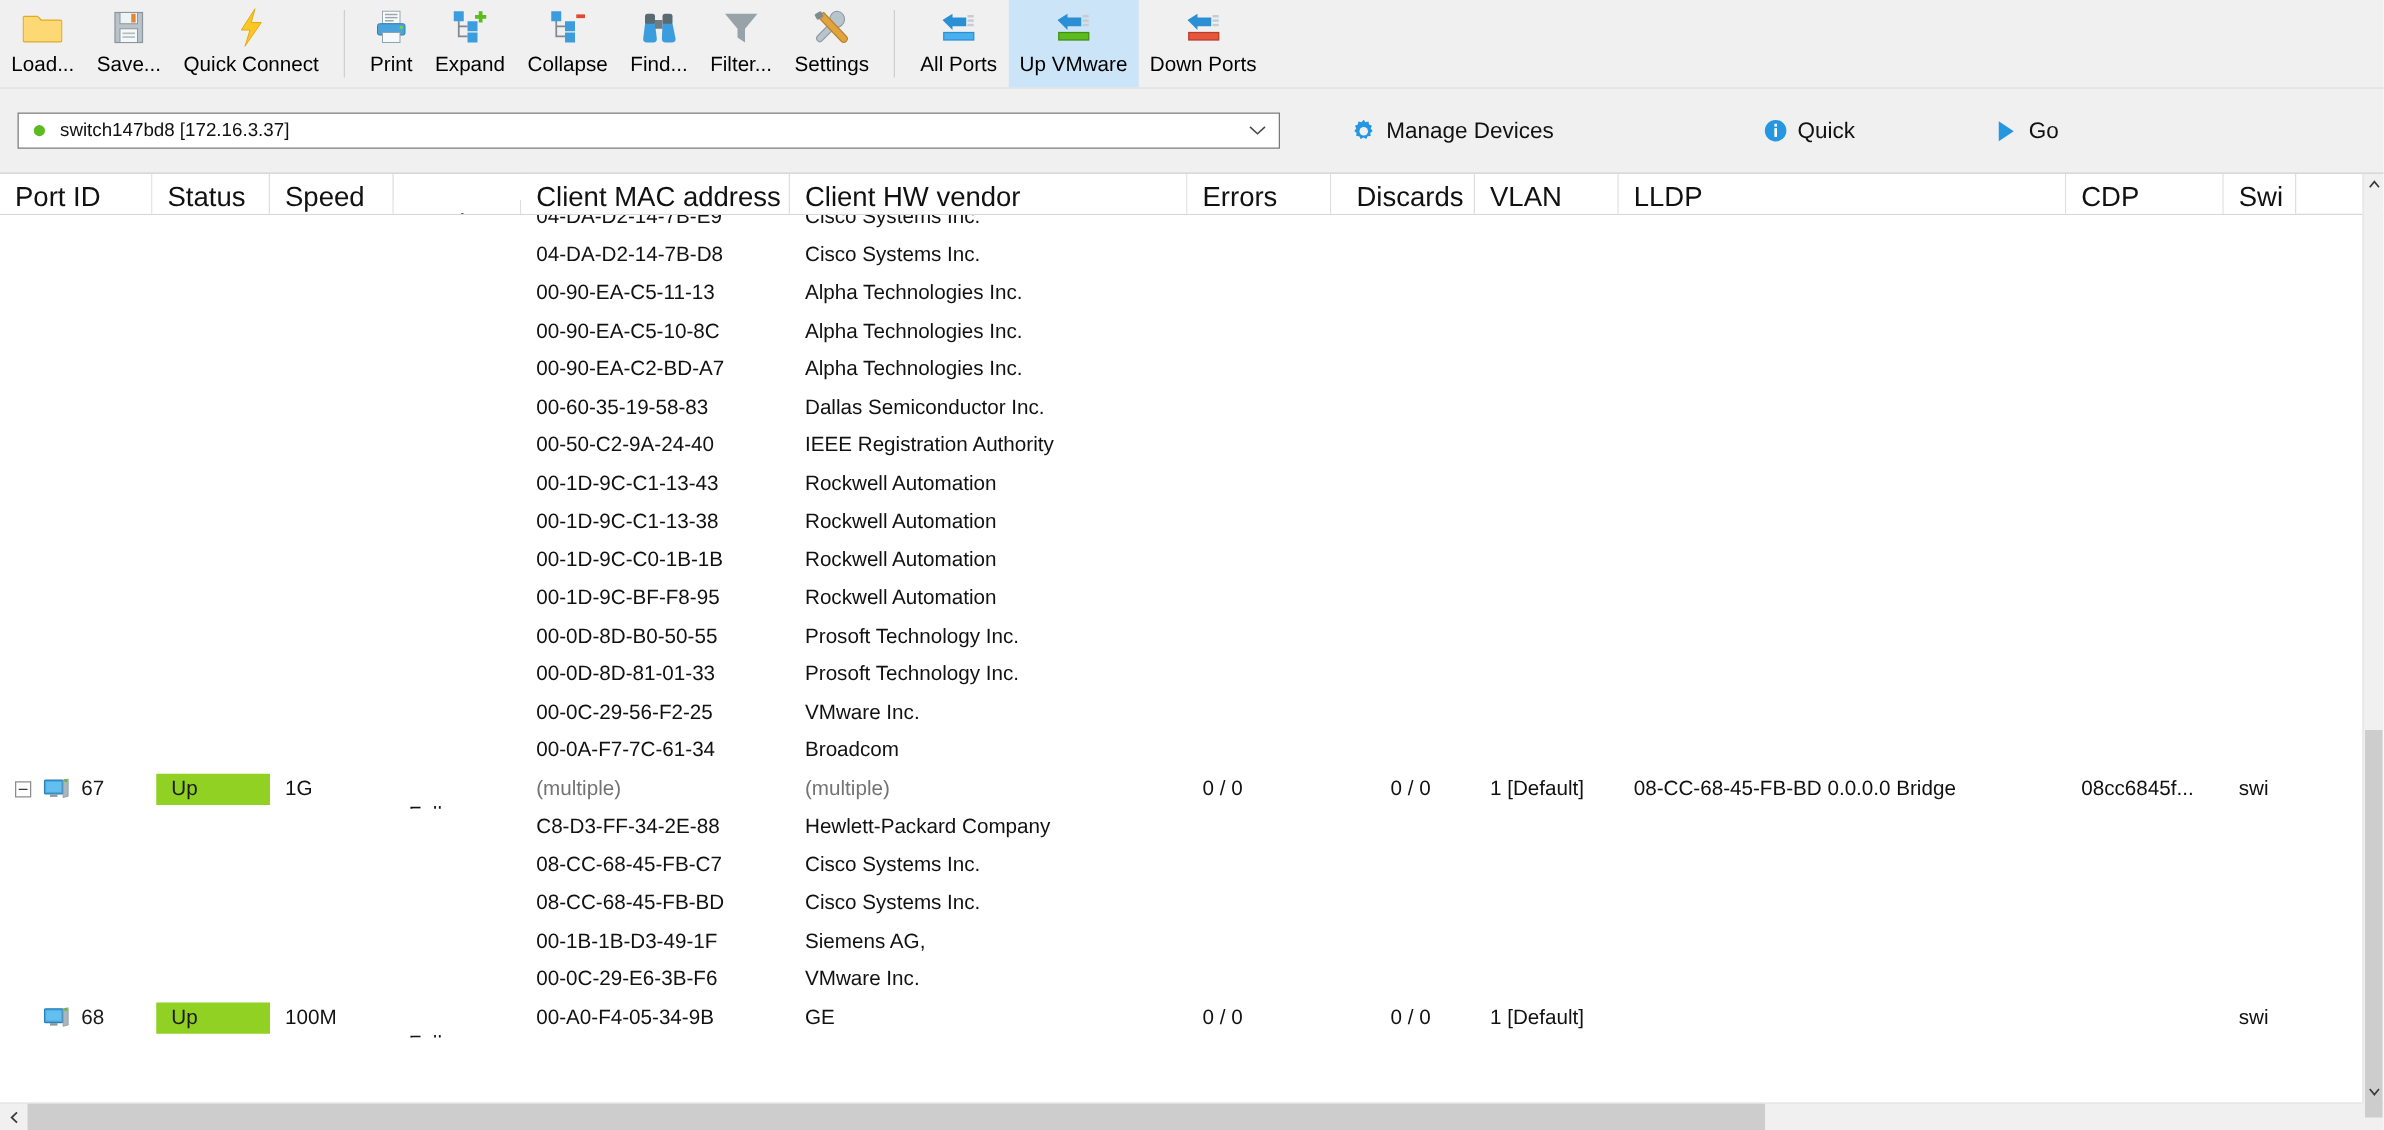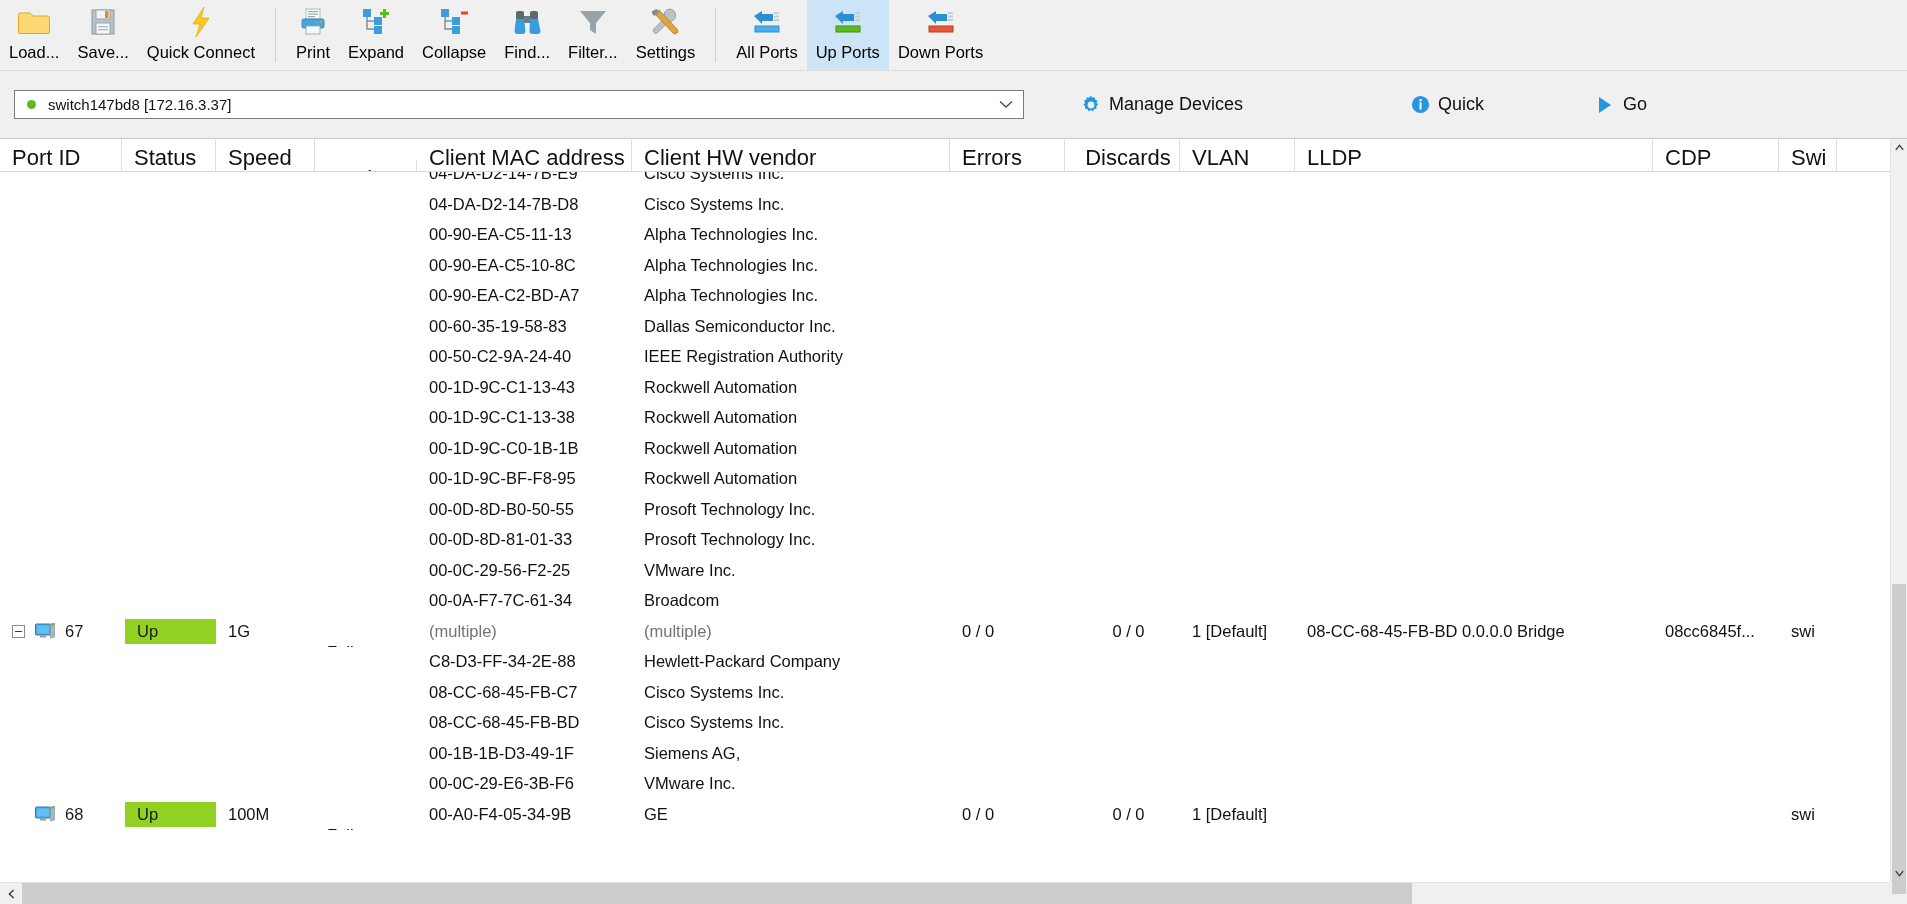--- a/index.html
+++ b/index.html
@@ -407,21 +407,21 @@
     <div class="tb-btn active">
       <span class="tb-icon">
         <svg width="32" height="28" viewBox="0 0 32 28">
           <path d="M3 8 L11 3 L11 6 L22 6 L22 13 L11 13 L11 16 Z" fill="#2b8fd6"></path>
           <rect x="23" y="4" width="5" height="2" fill="#c6cdd2"></rect>
           <rect x="23" y="7.5" width="5" height="2" fill="#c6cdd2"></rect>
           <rect x="23" y="11" width="5" height="2" fill="#c6cdd2"></rect>
           <rect x="4" y="18" width="24" height="6" fill="#5cbb1e" stroke="#3f8f14" stroke-width="1"></rect>
         </svg>
       </span>
-      <span class="tb-label">Up Ports</span>
+      <span class="tb-label">Up VMware</span>
     </div>
 
     <div class="tb-btn">
       <span class="tb-icon">
         <svg width="32" height="28" viewBox="0 0 32 28">
           <path d="M3 8 L11 3 L11 6 L22 6 L22 13 L11 13 L11 16 Z" fill="#2b8fd6"></path>
           <rect x="23" y="4" width="5" height="2" fill="#c6cdd2"></rect>
           <rect x="23" y="7.5" width="5" height="2" fill="#c6cdd2"></rect>
           <rect x="23" y="11" width="5" height="2" fill="#c6cdd2"></rect>
           <rect x="4" y="18" width="24" height="6" fill="#e4573d" stroke="#b93c26" stroke-width="1"></rect>

